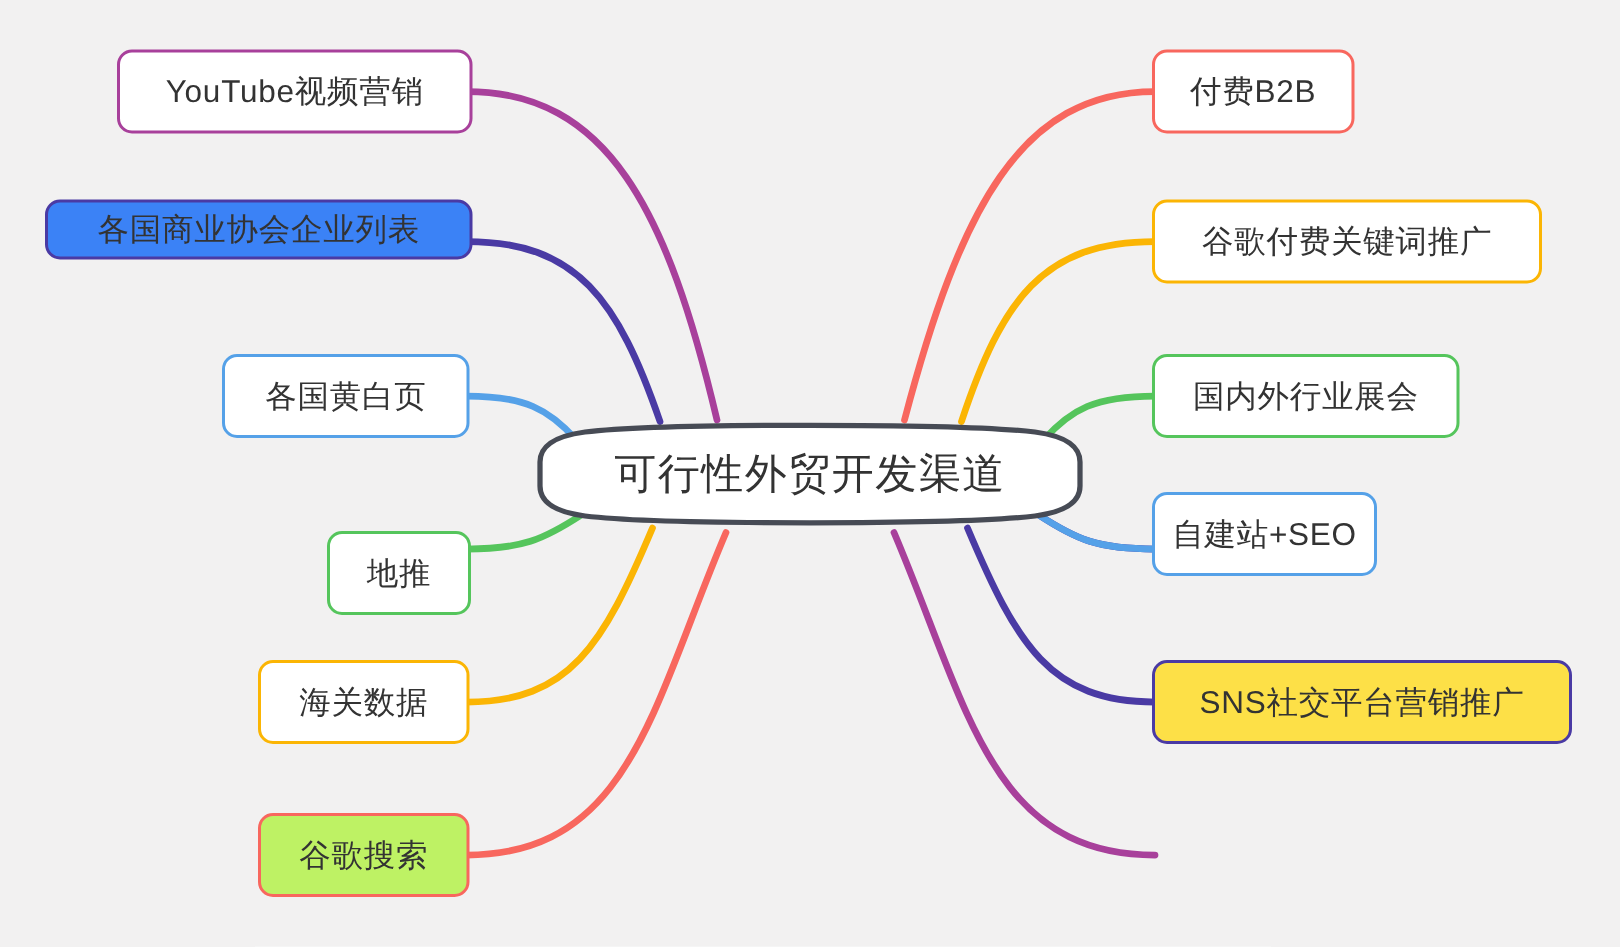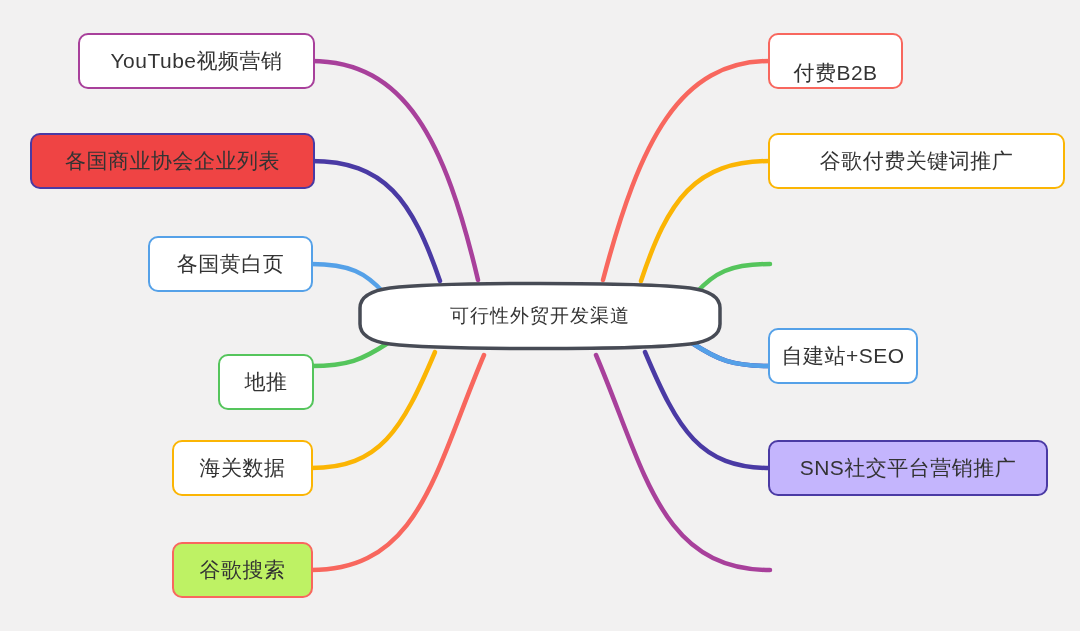--- a/index.html
+++ b/index.html
@@ -34,21 +34,21 @@
   }
   .center-label {
     position: absolute;
     left: 362px;
     top: 281px;
     width: 356px;
     height: 70px;
     display: flex;
     align-items: center;
     justify-content: center;
-    font-size: 19px;
+    font-size: 28px;
     letter-spacing: 1px;
     white-space: nowrap;
   }
 </style>
 </head>
 <body>
 
 <div class="canvas" style="background-color: rgb(242, 241, 241); color: rgb(51, 51, 51);">
 
   <svg class="wires" width="1080" height="631" viewBox="0 0 1080 631">
@@ -75,45 +75,48 @@
              C 712 341 720 334 720 324
              L 720 308
              C 720 298 712 291 690 288
              C 640 282 440 282 390 288
              C 368 291 360 298 360 308 Z" stroke-width="3.5" stroke="#474B55" fill="#FFFFFF"></path>
   </svg>
 
   <div class="node" style="left: 78px; top: 33px; width: 237px; height: 56px; border-color: rgb(168, 64, 155); background-color: rgb(255, 255, 255);">
     <span>YouTube视频营销</span>
   </div>
-  <div class="node" style="left: 30px; top: 133px; width: 285px; height: 56px; border-color: rgb(74, 58, 164); background-color: #ef4444;">
+  <div class="node" style="left: 30px; top: 133px; width: 285px; height: 40px; border-color: rgb(74, 58, 164); background-color: #3b82f6;">
     <span>各国商业协会企业列表</span>
   </div>
   <div class="node" style="left: 148px; top: 236px; width: 165px; height: 56px; border-color: rgb(85, 161, 232); background-color: rgb(255, 255, 255);">
     <span>各国黄白页</span>
   </div>
   <div class="node" style="left: 218px; top: 338px; width: 96px; height: 56px; border-color: rgb(85, 197, 92); background-color: rgb(255, 255, 255); margin-top: 16px;">
     <span>地推</span>
   </div>
   <div class="node" style="left: 172px; top: 440px; width: 141px; height: 56px; border-color: rgb(251, 181, 4); background-color: rgb(255, 255, 255);">
     <span>海关数据</span>
   </div>
   <div class="node" style="left: 172px; top: 542px; width: 141px; height: 56px; border-color: rgb(248, 103, 94); background-color: #bef264;">
     <span>谷歌搜索</span>
   </div>
 
-  <div class="node" style="left: 768px; top: 33px; width: 135px; height: 56px; border-color: rgb(248, 103, 94); background-color: rgb(255, 255, 255); align-items: flex-end;">
+  <div class="node" style="left: 768px; top: 33px; width: 135px; height: 56px; border-color: rgb(248, 103, 94); background-color: rgb(255, 255, 255);">
     <span>付费B2B</span>
   </div>
-  <div class="node" style="left: 768px; top: 133px; width: 297px; height: 56px; border-color: rgb(251, 181, 4); background-color: rgb(255, 255, 255);">
+  <div class="node" style="left: 768px; top: 133px; width: 260px; height: 56px; border-color: rgb(251, 181, 4); background-color: rgb(255, 255, 255);">
     <span>谷歌付费关键词推广</span>
+  </div>
+  <div class="node" style="left: 768px; top: 236px; width: 205px; height: 56px; border-color: rgb(85, 197, 92); background-color: rgb(255, 255, 255);">
+    <span>国内外行业展会</span>
   </div>
   <div class="node" style="left: 768px; top: 328px; width: 150px; height: 56px; border-color: rgb(85, 161, 232); background-color: rgb(255, 255, 255);">
     <span>自建站+SEO</span>
   </div>
-  <div class="node" style="left: 768px; top: 440px; width: 280px; height: 56px; border-color: rgb(74, 58, 164); background-color: #c4b5fd; align-items: center;">
+  <div class="node" style="left: 768px; top: 440px; width: 280px; height: 56px; border-color: rgb(74, 58, 164); background-color: #fde047; align-items: center;">
     <span>SNS社交平台营销推广</span>
   </div>
 
   <div class="center-label">
     <span>可行性外贸开发渠道</span>
   </div>
 </div>
 
 </body></html>

